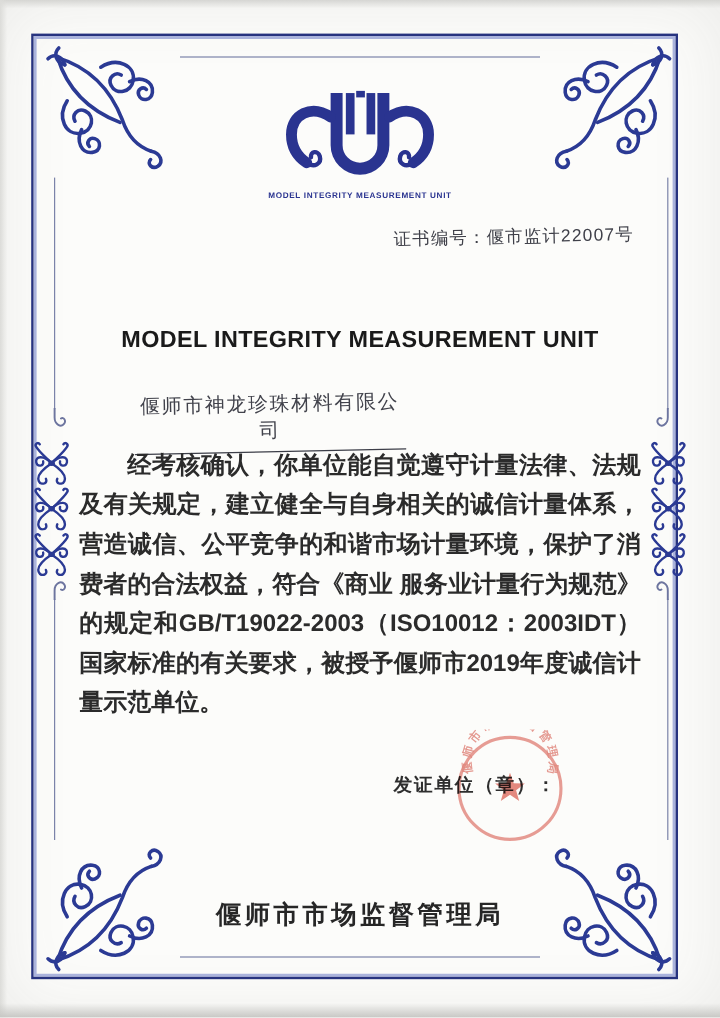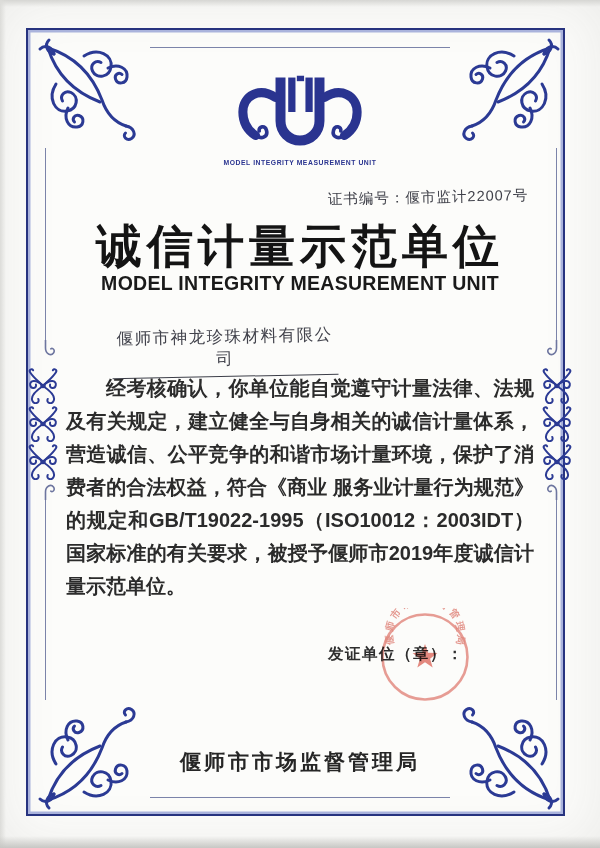--- a/index.html
+++ b/index.html
@@ -227,26 +227,25 @@
         <path d="M124,66 c-7,5 -14,1 -12,-6 c1.6,-5.5 9,-4.5 8,1" stroke-width="4"></path>
       </g>
     </svg>
     <div class="logo-caption">MODEL INTEGRITY MEASUREMENT UNIT</div>
   </div>
 
   <div class="certno">
     <span>证书编号：</span><span>偃市监计22007号</span>
   </div>
 
-  <div class="title-zh">诚信计量示范单位</div>
   <div class="title-en">MODEL INTEGRITY MEASUREMENT UNIT</div>
 
   <div class="awardee">偃师市神龙珍珠材料有限公司</div>
 
-  <div class="bodytext">经考核确认，你单位能自觉遵守计量法律、法规及有关规定，建立健全与自身相关的诚信计量体系，营造诚信、公平竞争的和谐市场计量环境，保护了消费者的合法权益，符合《商业 服务业计量行为规范》的规定和GB/T19022-1995（ISO10012：2003IDT）国家标准的有关要求，被授予偃师市2019年度诚信计量示范单位。</div>
+  <div class="bodytext">经考核确认，你单位能自觉遵守计量法律、法规及有关规定，建立健全与自身相关的诚信计量体系，营造诚信、公平竞争的和谐市场计量环境，保护了消费者的合法权益，符合《商业 服务业计量行为规范》的规定和GB/T19022-2003（ISO10012：2003IDT）国家标准的有关要求，被授予偃师市2019年度诚信计量示范单位。</div>
 
   <div class="issuer-label">发证单位（章）：</div>
 
   <svg class="seal" viewBox="0 0 120 120">
     <defs>
       <path id="sealArc" d="M22.4,46.3 A40,40 0 1 1 97.6,46.3" fill="none"></path>
     </defs>
     <circle cx="60" cy="60" r="52" fill="none" stroke="#e0746a" stroke-width="3.2" opacity="0.85"></circle>
     <polygon fill="#dd5f53" opacity="0.9" points="60,44 63.8,54.7 75.2,55.1 66.2,62 69.4,72.9 60,66.5 50.6,72.9 53.8,62 44.8,55.1 56.2,54.7"></polygon>
     <text font-size="12" fill="#dd6f64" letter-spacing="3.2" opacity="0.85" font-weight="600">

